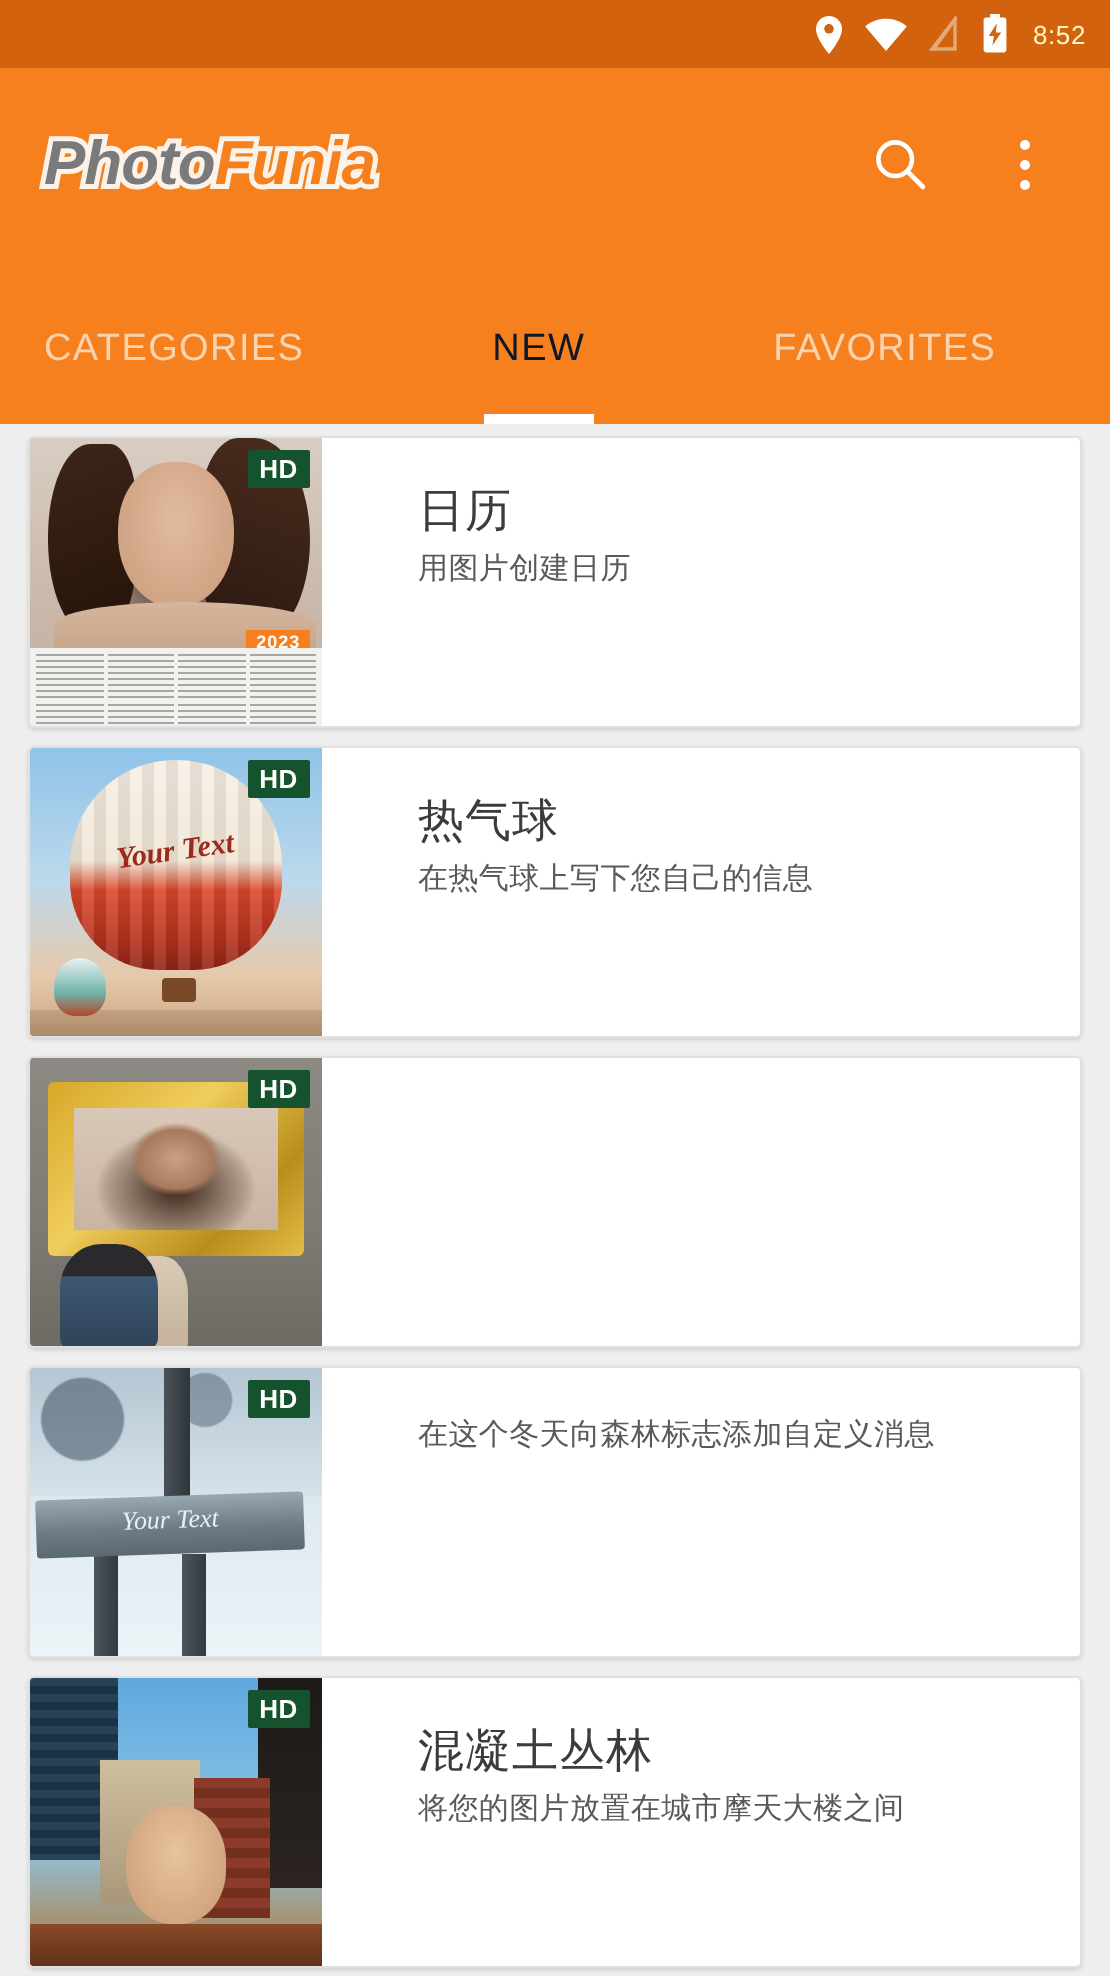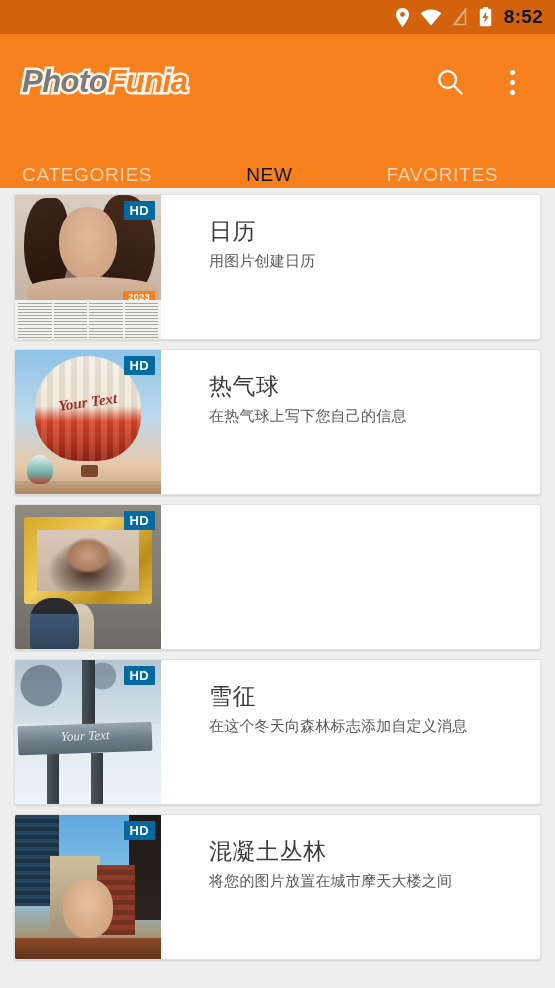--- a/index.html
+++ b/index.html
@@ -11,27 +11,27 @@
   }
 
   
   .statusbar{
     height:34px; background:#D2620D;
     display:flex; align-items:center; justify-content:flex-end;
     padding-right:12px; gap:10px;
   }
   .sb-icon{ display:block; }
   .sb-time{
-    color:#0f172a; font-size:19px; font-weight:bold;
+    color:#fef9c3; font-size:13px; font-weight:normal;
     letter-spacing:.3px; margin-left:2px;
   }
 
   
   .appbar{
-    background:#F7801E; height:154px;
+    background:#F7801E; height:178px;
     position:relative;
   }
   .appbar-top{
     height:96px; display:flex; align-items:center;
     padding:0 20px 0 22px;
   }
   .logo{
     font-size:31px; font-weight:bold; font-style:italic;
     letter-spacing:-0.5px;
     -webkit-text-stroke:5px #FBF3EA;
@@ -77,21 +77,21 @@
     border:1px solid #e0e0e0; border-radius:3px;
     box-shadow:0 1px 2px rgba(0,0,0,.13);
     display:flex; height:146px; overflow:hidden; cursor:pointer;
   }
   .thumb{
     width:146px; height:146px; flex:0 0 146px;
     position:relative; overflow:hidden; background:#cfcfcf;
   }
   .hd{
     position:absolute; top:6px; right:6px;
-    background:#0369a1; color:#ffffff;
+    background:#14532d; color:#ffffff;
     font-size:13px; font-weight:bold; letter-spacing:.3px;
     padding:3px 6px 3px 6px; line-height:1;
     border-radius:1px; z-index:9;
   }
   .card-body{
     flex:1; padding:24px 18px 0 20px; min-width:0;margin-left:28px;
   }
   .card-title{
     font-size:23px; color:#3c3c3c; line-height:1.12;
     letter-spacing:.5px; margin-bottom:6px;
@@ -395,21 +395,20 @@
         <div class="post1"></div>
         <div class="leg a"></div>
           <div class="leg b"></div>
         <div class="sign">
             <span>Your Text</span>
           </div>
       </div>
       <span class="hd">HD</span>
     </div>
     <div class="card-body">
-      <div class="card-title">雪征</div>
       <div class="card-sub">在这个冬天向森林标志添加自定义消息</div>
     </div>
   </div>
 
   <div class="card">
     <div class="thumb t-city">
       <div class="art">
         <div class="b1"></div>
           <div class="b2"></div>
           <div class="b3"></div>

